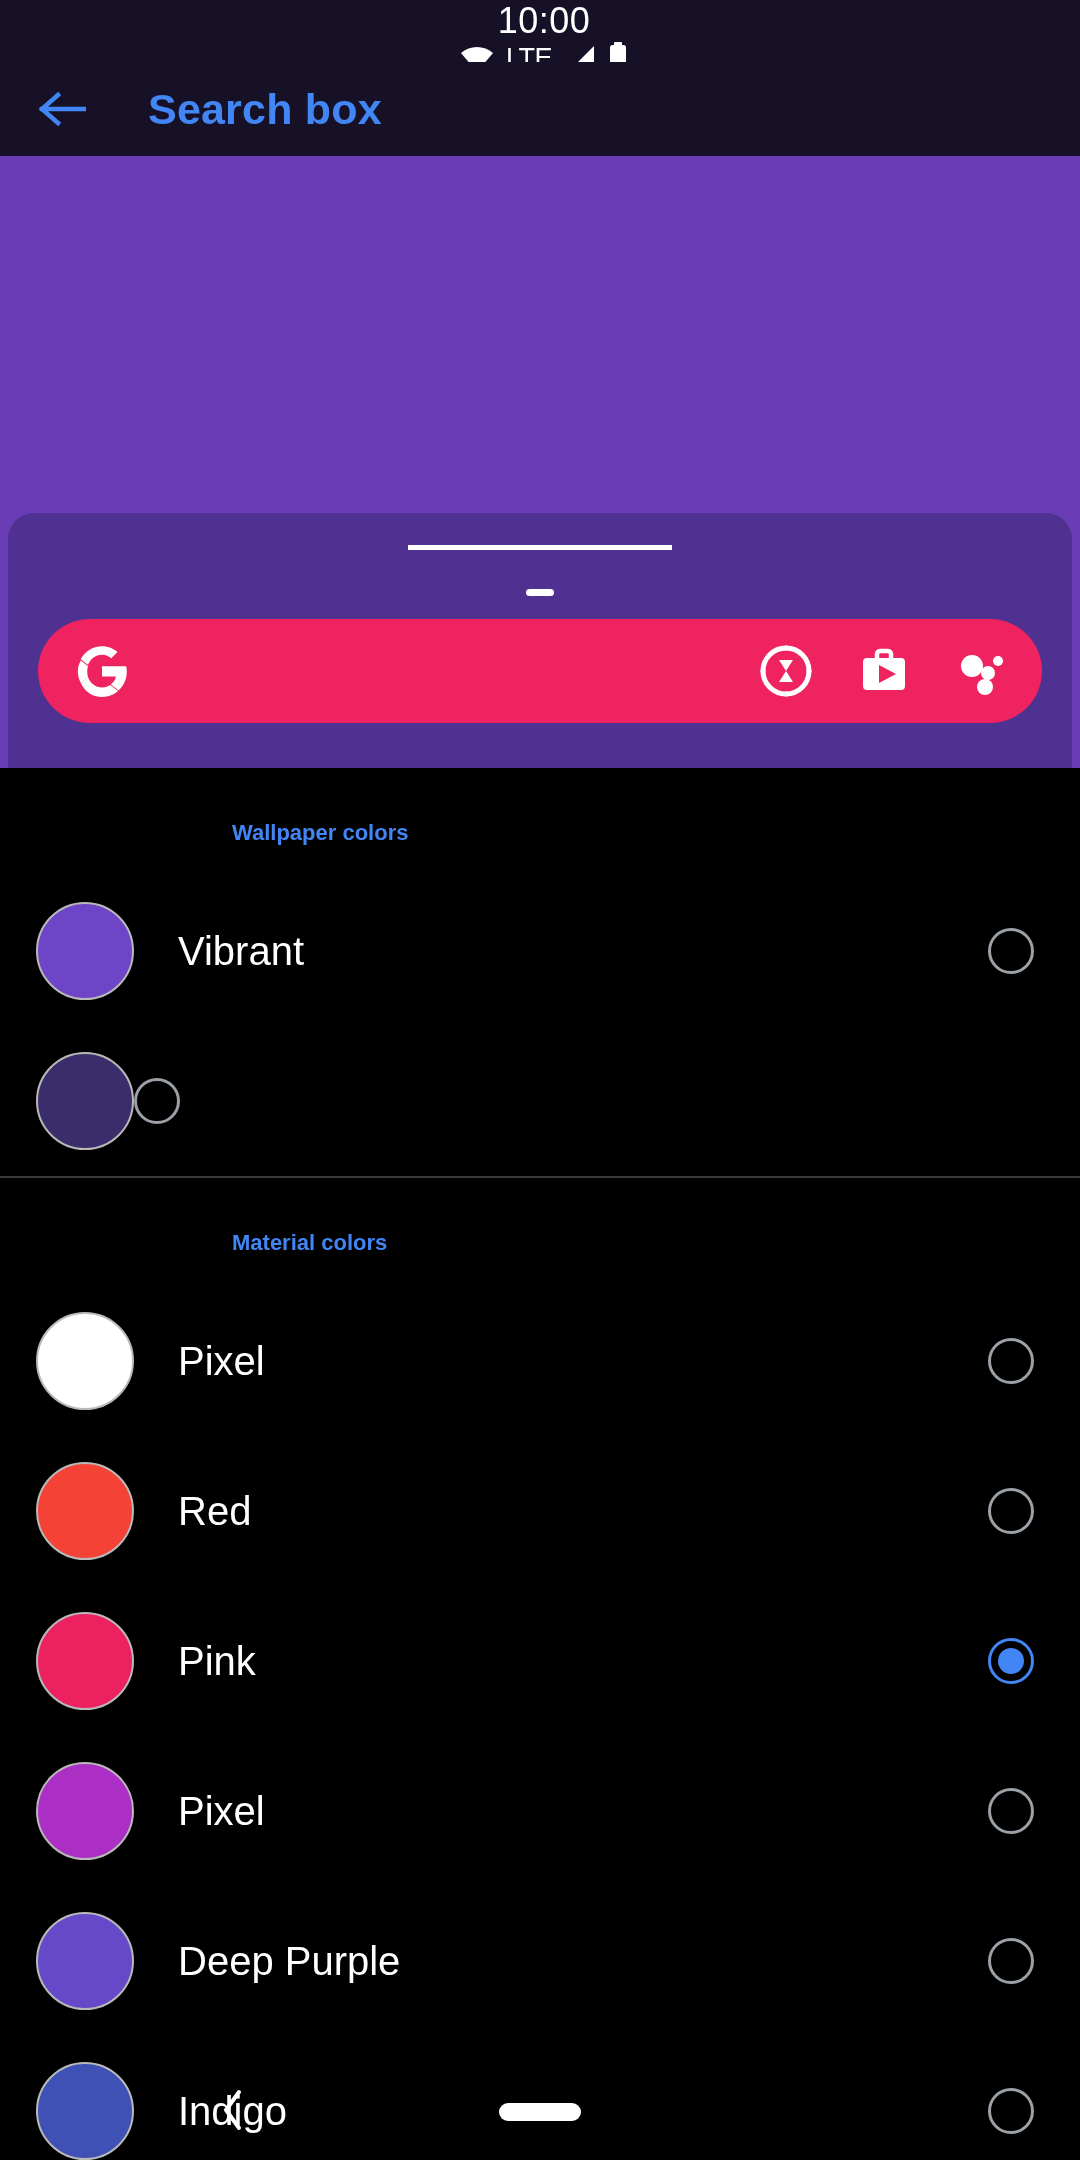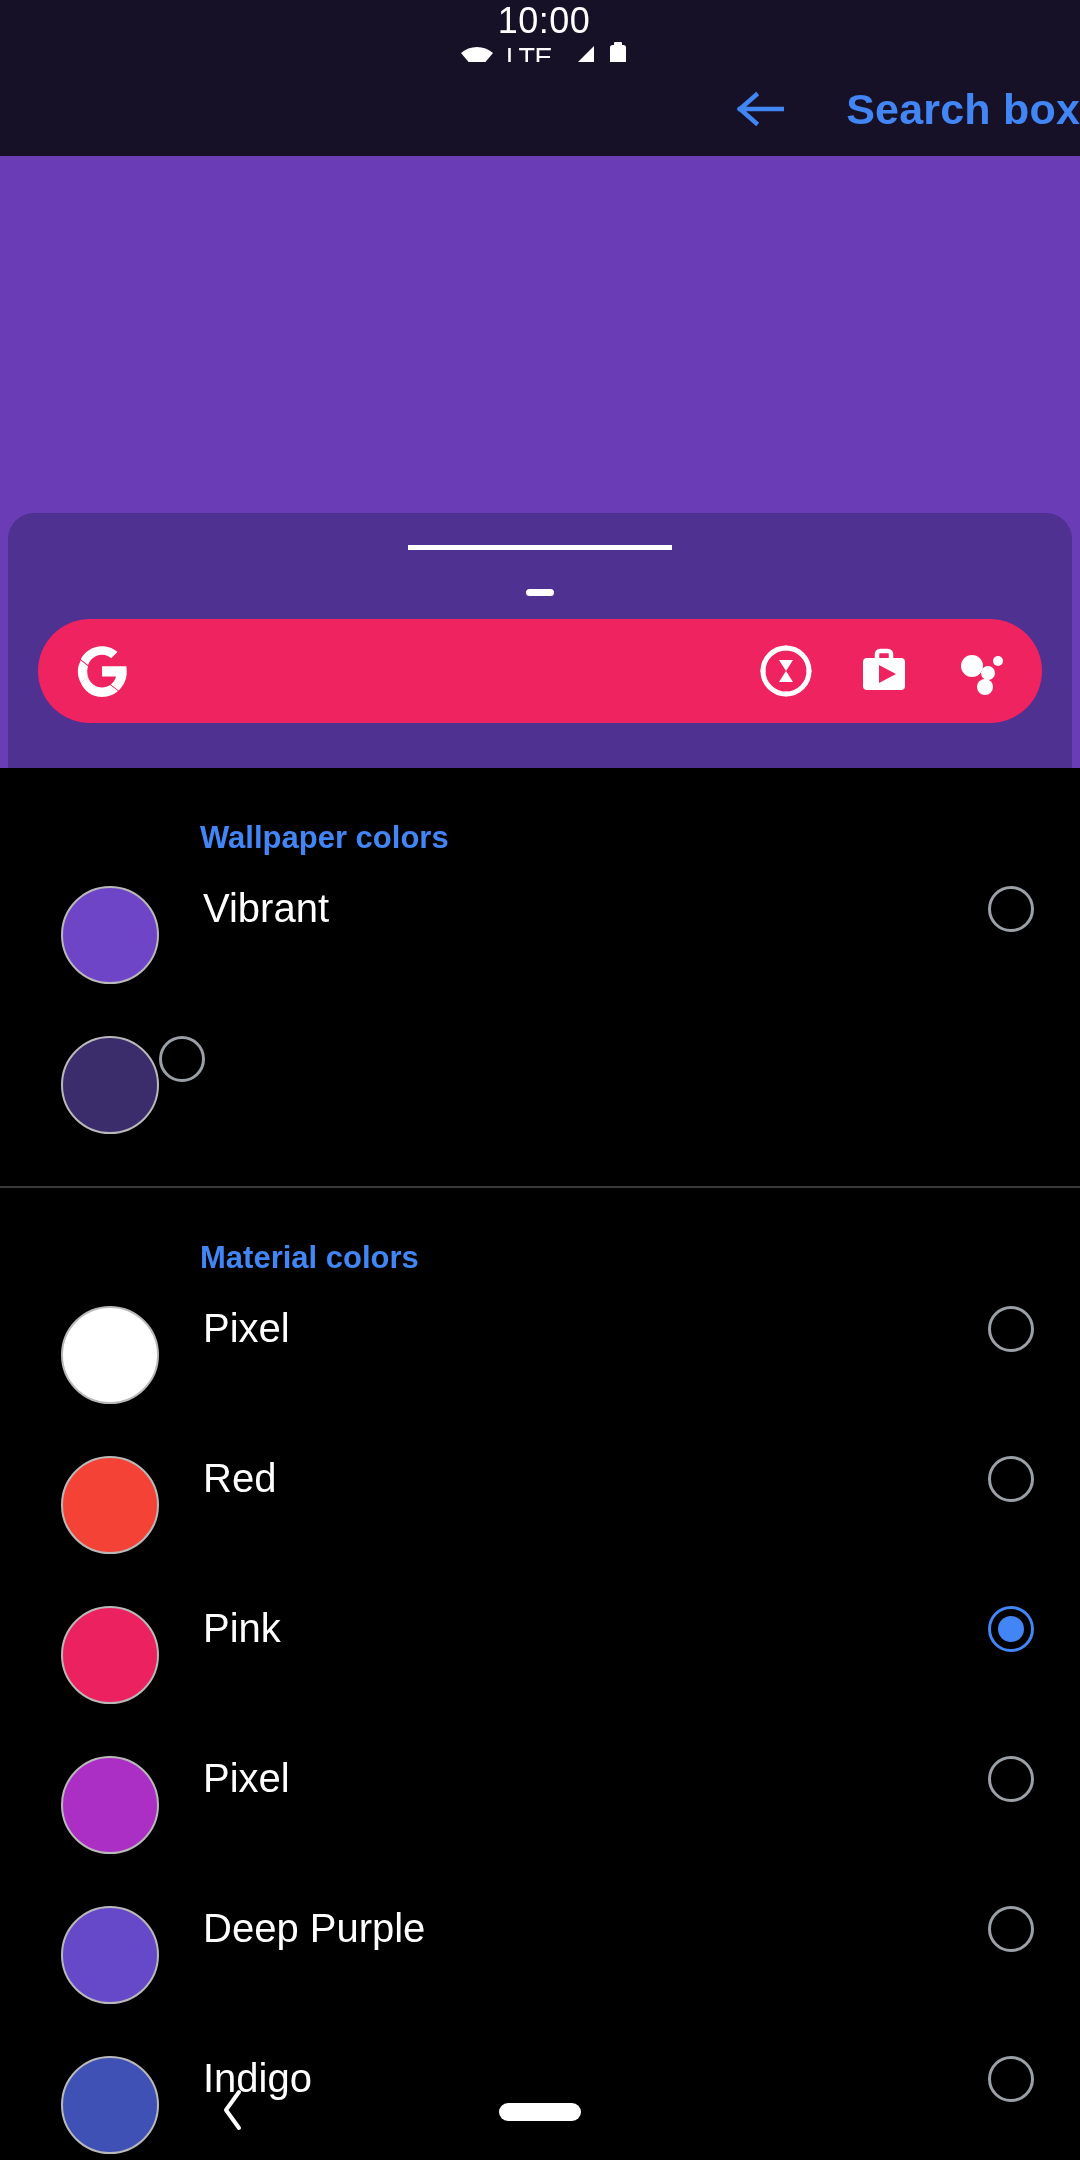--- a/index.html
+++ b/index.html
@@ -21,21 +21,21 @@
   }
   .status-time { color:#fff; font-size:36px; font-weight:400; letter-spacing:.5px; }
   .status-icons { display:flex; align-items:flex-end; gap:12px; }
   .status-icons svg { display:block; }
   .lte-text { color:#fff; font-size:27px; font-weight:500; letter-spacing:-.5px; }
 
   
   .appbar {
     position:absolute; top:62px; left:0; width:1080px; height:94px;
     background:#171128;
-    display:flex; align-items:center;justify-content:flex-end;
+    display:flex; align-items:center;
   }
   .back-btn { width:56px; height:56px; margin-left:34px;
               display:flex; align-items:center; justify-content:center; cursor:pointer; }
   .appbar-title {
     color:#4285f4; font-size:43px; font-weight:700;
     margin-left:58px; letter-spacing:.2px;
   }
 
   
   .preview {
@@ -64,28 +64,28 @@
     padding:0 30px 0 34px;
   }
   .sb-g { width:60px; height:60px; display:flex; align-items:center; justify-content:center; }
   .sb-spacer { flex:1; }
   .sb-icon { width:60px; height:60px; display:flex; align-items:center; justify-content:center;
              margin-left:38px; cursor:pointer; }
 
   
   .list { position:absolute; top:768px; left:0; width:1080px; }
   .section-header {
-    color:#4285f4; font-size:31px; font-weight:700;
+    color:#4285f4; font-size:22px; font-weight:700;
     padding:52px 0 30px 200px;
+    margin-left:32px;
   }
   .row {
     position:relative; height:150px;
-    display:flex; 
+    display:flex; align-items:center;
     cursor:pointer;
-    padding-left:25px;
   }
   .swatch {
     width:98px; height:98px; border-radius:50%;
     margin-left:36px;
     border:2px solid #b9b9b9;
     flex:0 0 auto;
   }
   .row-label {
     color:#ffffff; font-size:40px; font-weight:400;
     margin-left:44px; flex:1;

